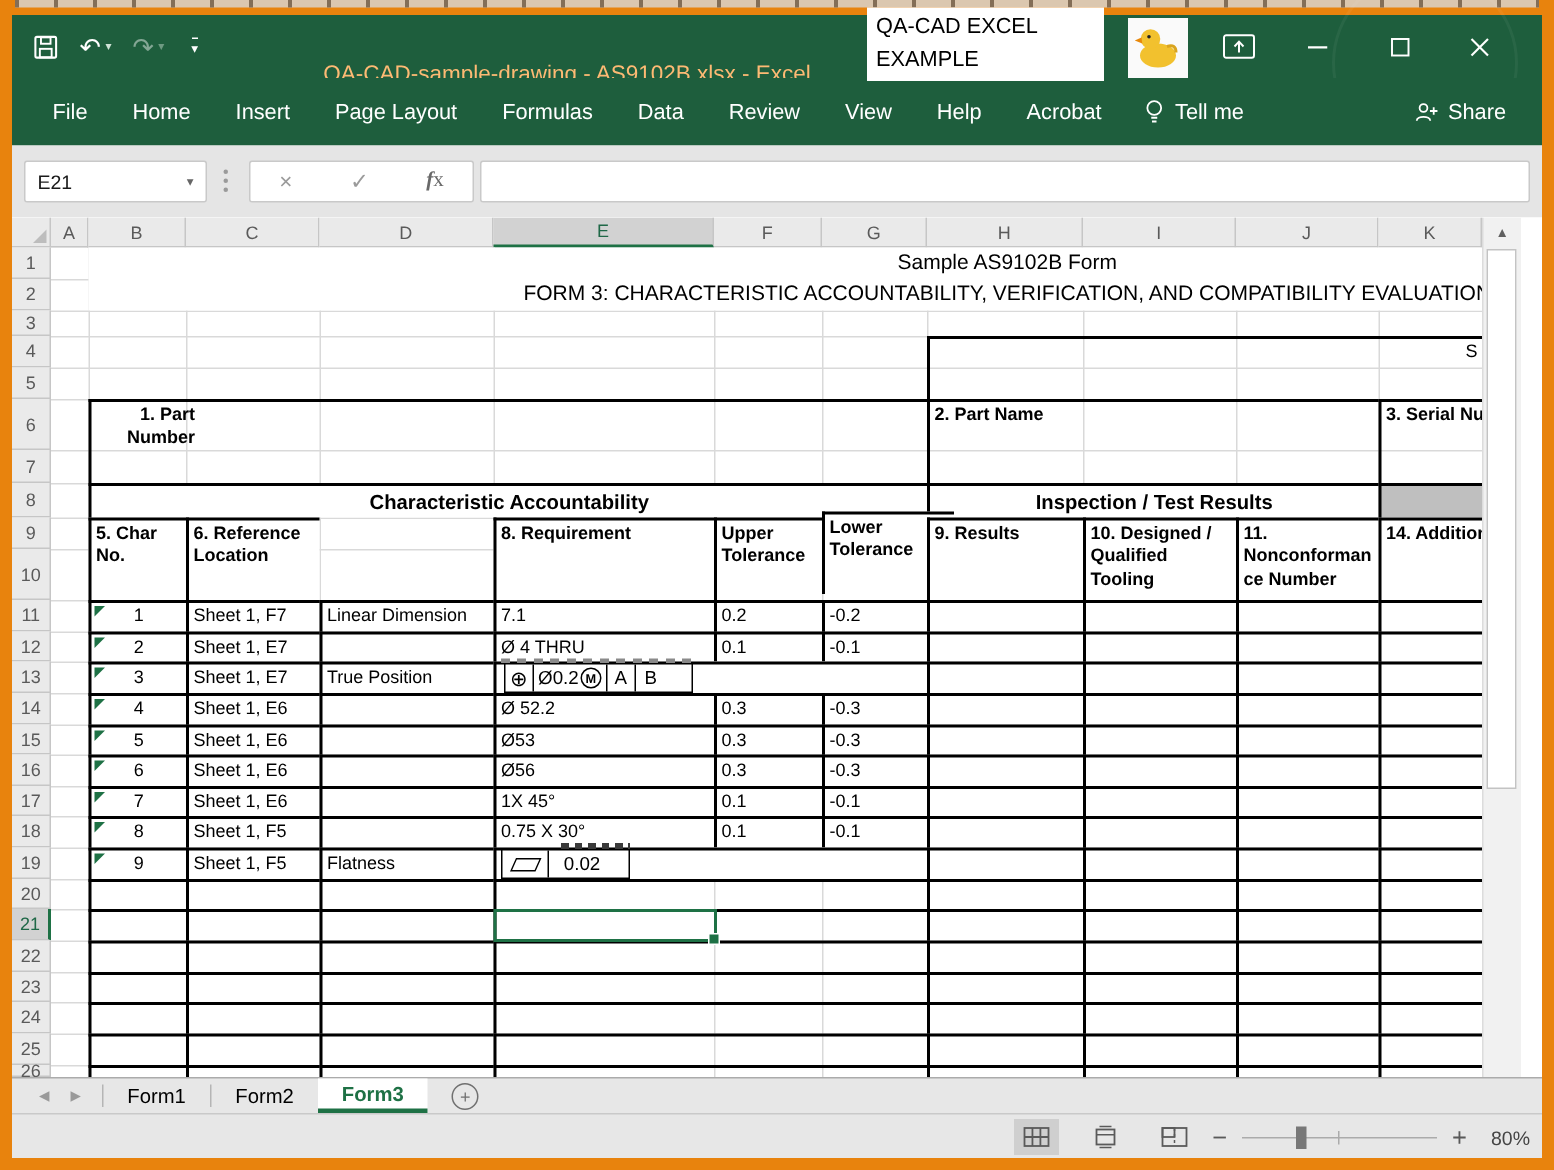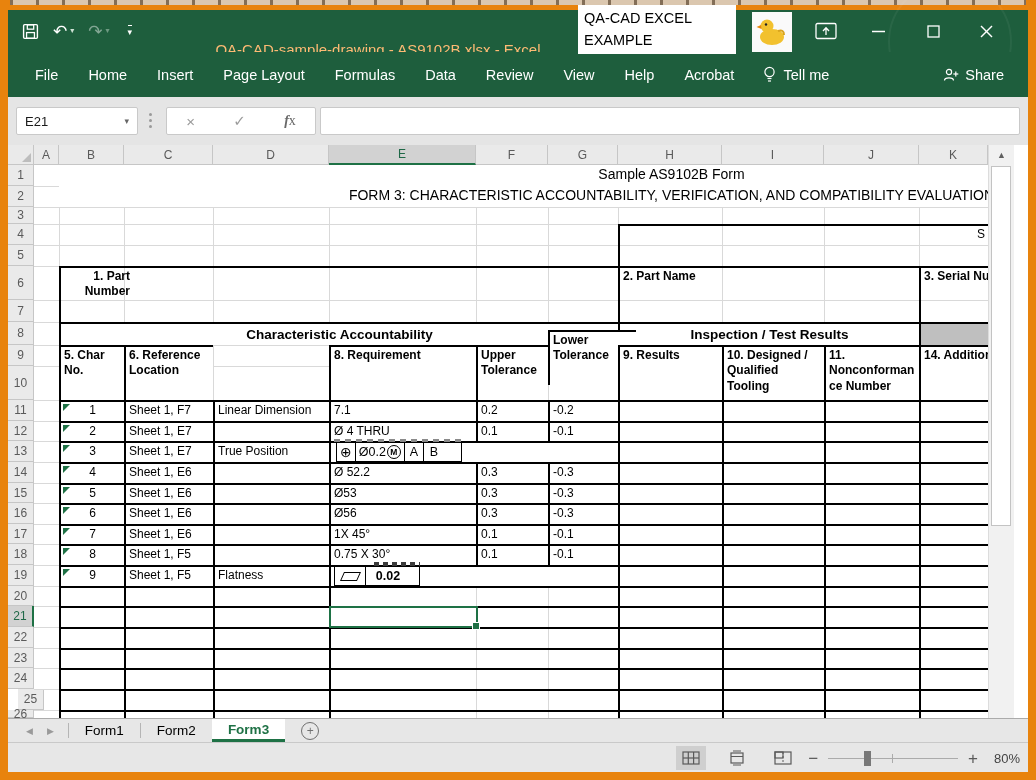--- a/index.html
+++ b/index.html
@@ -238,21 +238,21 @@
         <div class="rowhdr" style="left: 0px; top: 338px; width: 26px; height: 20px; position: absolute;">15</div>
         <div class="rowhdr" style="left: 0px; top: 358px; width: 26px; height: 21px; position: absolute;">16</div>
         <div class="rowhdr" style="left: 0px; top: 379px; width: 26px; height: 20px; position: absolute;">17</div>
         <div class="rowhdr" style="left: 0px; top: 399px; width: 26px; height: 21px; position: absolute;">18</div>
         <div class="rowhdr" style="left: 0px; top: 420px; width: 26px; height: 21px; position: absolute;">19</div>
         <div class="rowhdr" style="left: 0px; top: 441px; width: 26px; height: 20px; position: absolute;">20</div>
         <div class="rowhdr sel" style="left: 0px; top: 461px; width: 26px; height: 21px; position: absolute;">21</div>
         <div class="rowhdr" style="left: 0px; top: 482px; width: 26px; height: 21px; position: absolute;">22</div>
         <div class="rowhdr" style="left: 0px; top: 503px; width: 26px; height: 20px; position: absolute;">23</div>
         <div class="rowhdr" style="left: 0px; top: 523px; width: 26px; height: 21px; position: absolute;">24</div>
-        <div class="rowhdr" style="left: 0px; top: 544px; width: 26px; height: 21px; position: absolute; margin-left: 10px;">25</div>
+        <div class="rowhdr" style="left: 0px; top: 544px; width: 26px; height: 21px; position: absolute;">25</div>
         <div class="rowhdr" style="left: 0px; top: 565px; width: 26px; height: 8px; position: absolute;">26</div>
         <div class="gridline" style="left: 51px; top: 20px; width: 1px; height: 553px; position: absolute;"></div>
         <div class="gridline" style="left: 116px; top: 20px; width: 1px; height: 553px; position: absolute;"></div>
         <div class="gridline" style="left: 205px; top: 20px; width: 1px; height: 553px; position: absolute;"></div>
         <div class="gridline" style="left: 321px; top: 20px; width: 1px; height: 553px; position: absolute;"></div>
         <div class="gridline" style="left: 468px; top: 20px; width: 1px; height: 553px; position: absolute;"></div>
         <div class="gridline" style="left: 540px; top: 20px; width: 1px; height: 553px; position: absolute;"></div>
         <div class="gridline" style="left: 610px; top: 20px; width: 1px; height: 553px; position: absolute;"></div>
         <div class="gridline" style="left: 714px; top: 20px; width: 1px; height: 553px; position: absolute;"></div>
         <div class="gridline" style="left: 816px; top: 20px; width: 1px; height: 553px; position: absolute;"></div>
@@ -291,21 +291,21 @@
         </div>
         <div class="cell bl bt bold" style="left: 610px; top: 121px; width: 301px; height: 56px; position: absolute;">2. Part Name</div>
         <div class="cell bl bt bold nowrap" style="left: 911px; top: 121px; width: 69px; height: 56px; position: absolute;">3. Serial Nu</div>
         <div class="cell bl bt bold center white" style="left: 51px; top: 177px; width: 559px; height: 23px; position: absolute; font-size: 13.5px; line-height: 1.55;">Characteristic Accountability</div>
         <div class="cell bl bt bold center white" style="left: 610px; top: 177px; width: 301px; height: 23px; position: absolute; font-size: 13.5px; line-height: 1.55;">Inspection / Test Results</div>
         <div class="cell bl bt gray" style="left: 911px; top: 177px; width: 69px; height: 23px; position: absolute;"></div>
         <div class="cell bl bt bold white" style="left: 51px; top: 200px; width: 65px; height: 55px; position: absolute; word-break: break-word;">5. Char No.</div>
         <div class="cell bl bt bold white" style="left: 116px; top: 200px; width: 89px; height: 55px; position: absolute; word-break: break-word;">6. Reference Location</div>
         <div class="cell bl bt bold white" style="left: 321px; top: 200px; width: 147px; height: 55px; position: absolute; word-break: break-word;">8. Requirement</div>
         <div class="cell bl bt bold white" style="left: 468px; top: 200px; width: 72px; height: 55px; position: absolute; word-break: break-word;">Upper Tolerance</div>
-        <div class="cell bl bt bold white" style="left: 540px; top: 185px; width: 88px; height: 55px; position: absolute; word-break: break-word;">Lower Tolerance</div>
+        <div class="cell bl bt bold white" style="left: 540px; top: 196px; width: 88px; height: 55px; position: absolute; word-break: break-word;">Lower Tolerance</div>
         <div class="cell bl bt bold white" style="left: 610px; top: 200px; width: 104px; height: 55px; position: absolute; word-break: break-word;">9. Results</div>
         <div class="cell bl bt bold white" style="left: 714px; top: 200px; width: 102px; height: 55px; position: absolute; word-break: break-word;">10. Designed / Qualified Tooling</div>
         <div class="cell bl bt bold white" style="left: 816px; top: 200px; width: 95px; height: 55px; position: absolute; word-break: break-word;">11. Nonconformance Number</div>
         <div class="cell bl bt bold white nowrap" style="left: 911px; top: 200px; width: 69px; height: 55px; position: absolute; word-break: break-word;">14. Addition</div>
         <div class="cell bl bt center err" style="left: 51px; top: 255px; width: 65px; height: 21px; position: absolute;">1</div>
         <div class="cell bl bt" style="left: 116px; top: 255px; width: 89px; height: 21px; position: absolute;">Sheet 1, F7</div>
         <div class="cell bl bt" style="left: 205px; top: 255px; width: 116px; height: 21px; position: absolute;">Linear Dimension</div>
         <div class="cell bl bt" style="left: 321px; top: 255px; width: 147px; height: 21px; position: absolute;">7.1</div>
         <div class="cell bl bt" style="left: 468px; top: 255px; width: 72px; height: 21px; position: absolute;">0.2</div>
         <div class="cell bl bt" style="left: 540px; top: 255px; width: 70px; height: 21px; position: absolute;">-0.2</div>
@@ -449,21 +449,21 @@
           <span class="seg" style="font-size: 14px;">⊕</span>
           <span class="seg">Ø0.2<span class="mcircle">M</span></span>
           <span class="seg" style="min-width: 12px;">A</span>
           <span class="seg" style="min-width: 14px;">B</span>
         </div>
         <div class="artifact" style="left: 326px; top: 294px; width: 130px; height: 3px; position: absolute; background: repeating-linear-gradient(90deg, rgb(138, 138, 138) 0px, rgb(138, 138, 138) 6px, transparent 6px, transparent 11px);"></div>
         <div class="fcf" style="left: 326px; top: 421px; width: 84px; height: 18px; position: absolute;">
           <span class="seg" style="min-width: 24px;">
             <span class="para"></span>
           </span>
-          <span class="seg" style="min-width: 38px; font-weight: bold;">0.02</span>
+          <span class="seg" style="min-width: 38px;">0.02</span>
         </div>
         <div class="artifact" style="left: 366px; top: 417px; width: 46px; height: 4px; position: absolute; background: repeating-linear-gradient(90deg, rgb(58, 58, 58) 0px, rgb(58, 58, 58) 5px, transparent 5px, transparent 9px);"></div>
         <div class="selbox" style="left: 321px; top: 461px; width: 149px; height: 22px; position: absolute;"></div>
         <div class="vscroll">
           <div class="vs-up">▲</div>
           <div class="vs-thumb"></div>
         </div>
       </div>
 
     <div class="tabbar">

